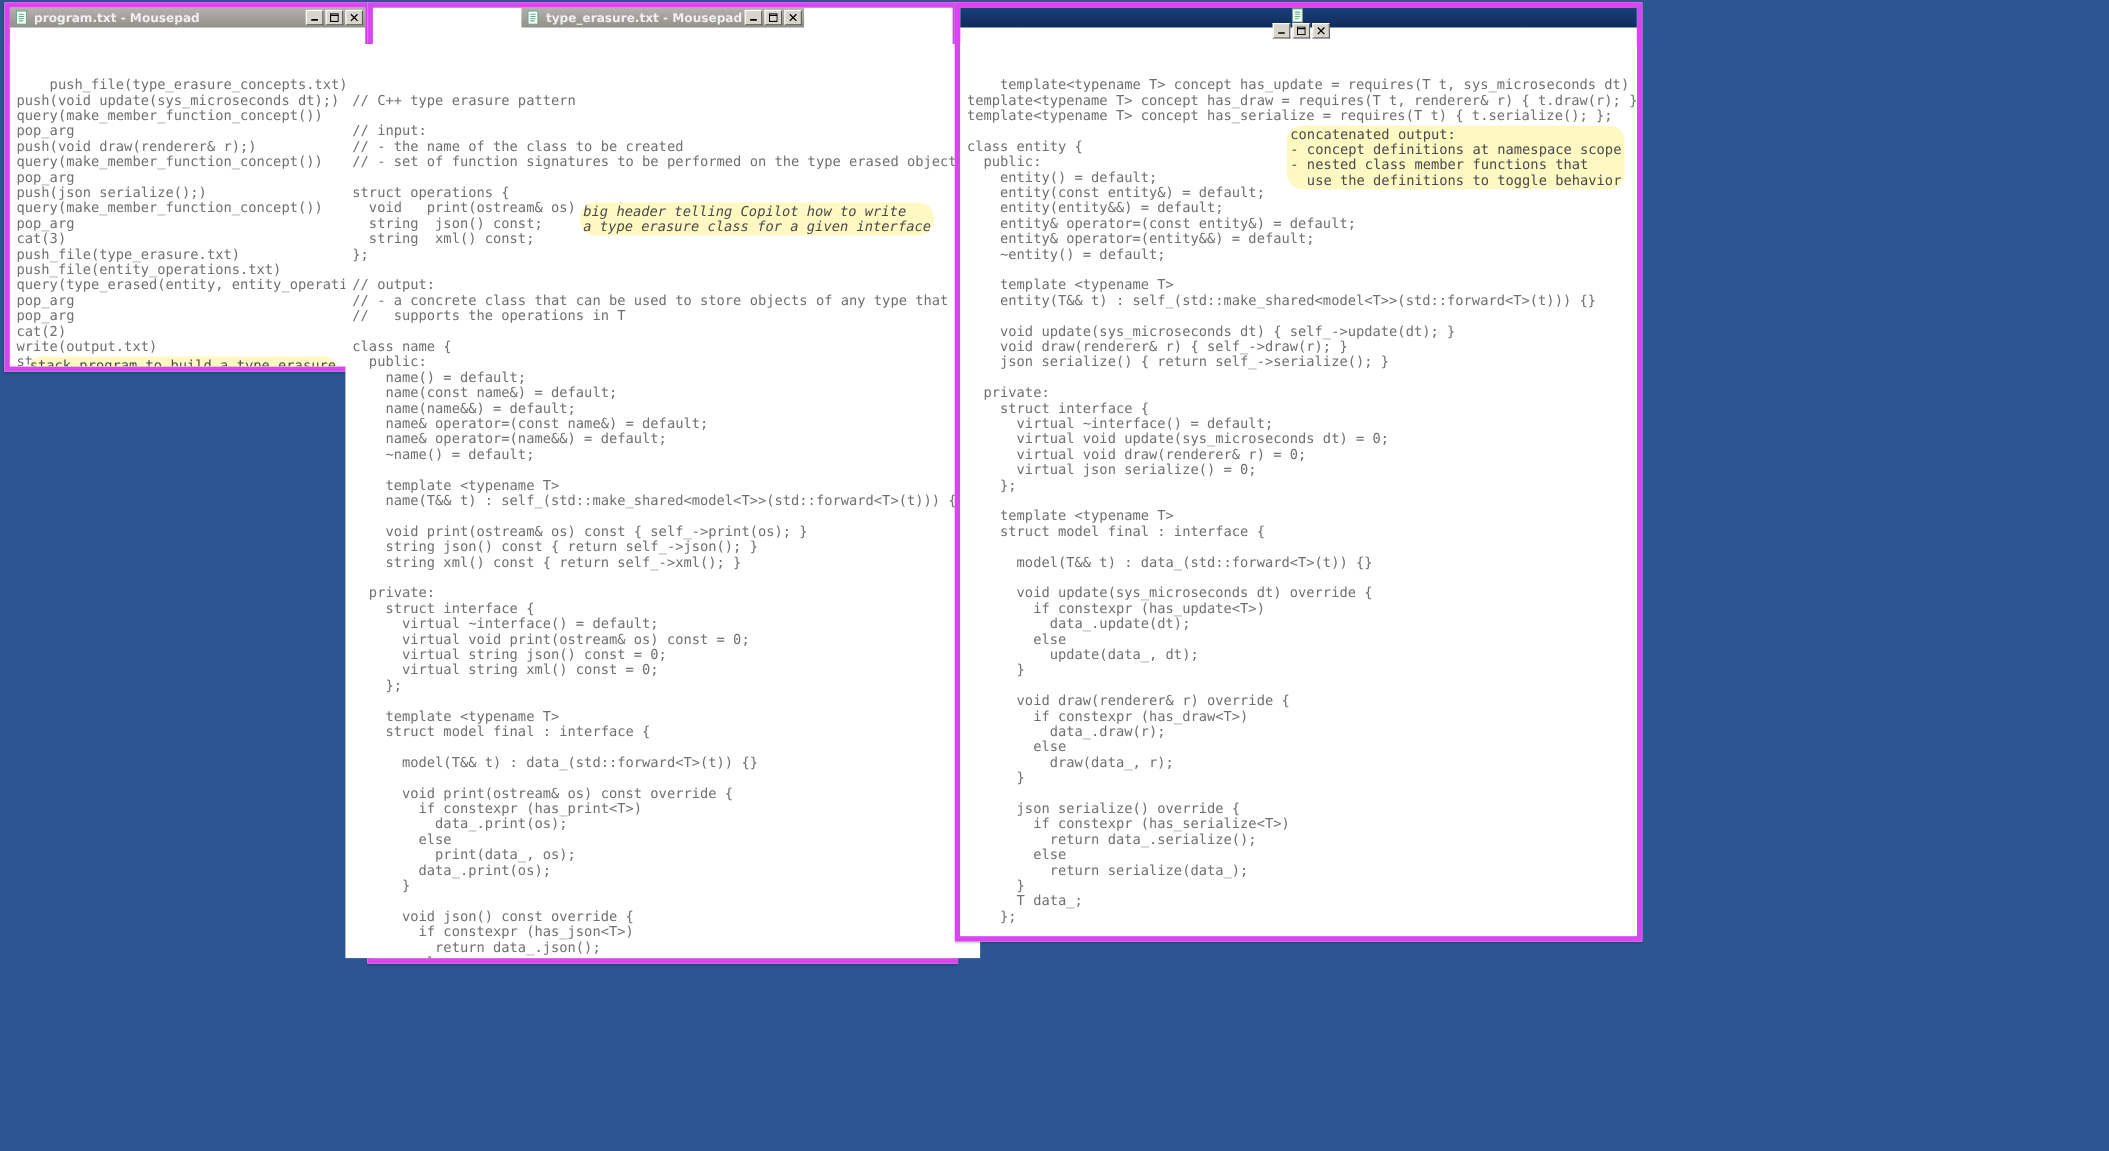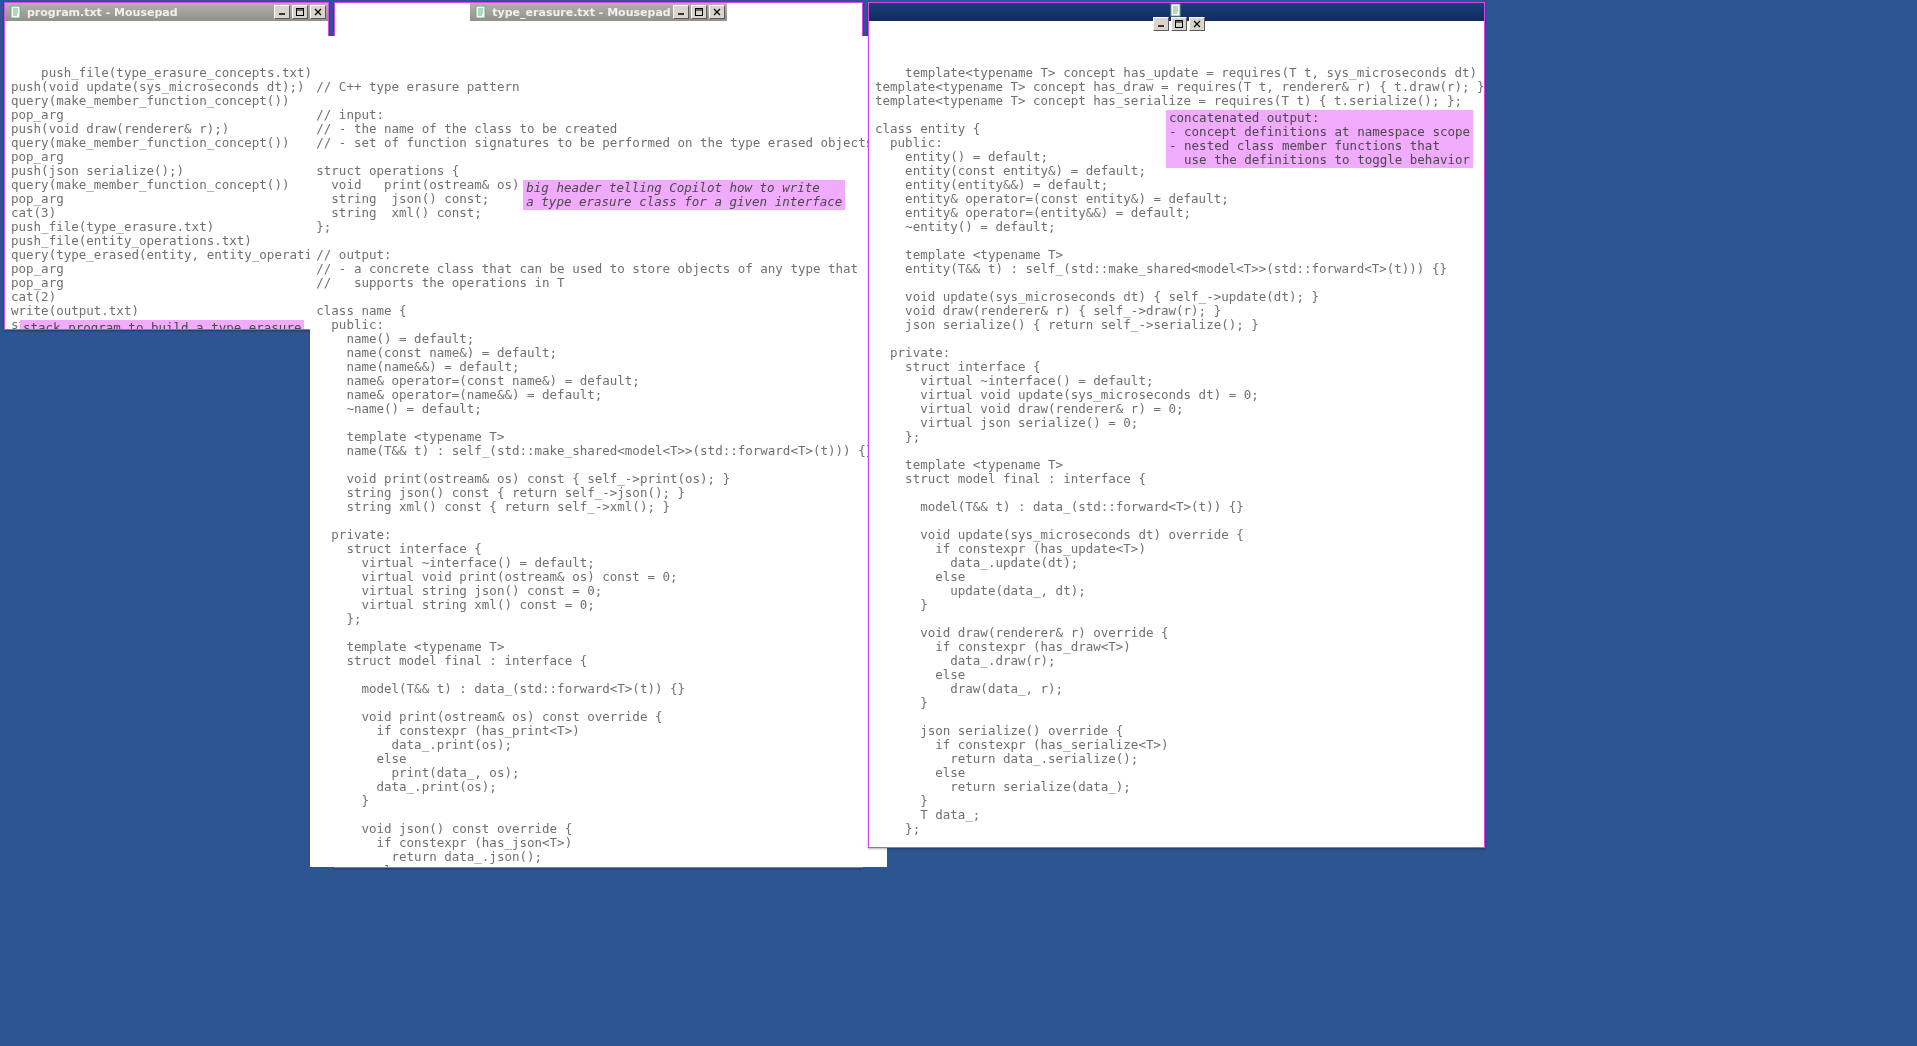--- a/index.html
+++ b/index.html
@@ -8,21 +8,21 @@
     width: 1917px;
     height: 1046px;
     background: #2d5592;
     font-family: "DejaVu Sans", Arial, sans-serif;
     overflow: hidden;
     font-size: 12px;
   }
   .window {
     position: absolute;
     background: #fff;
-    border: 1px solid #d946ef;
+    border: 5px solid #d946ef;
     box-shadow: 0 1px 2px rgba(0,0,0,0.3);
     display: flex;
     flex-direction: column;
   }
   .titlebar {
     height: 18px;
     display: flex;
     align-items: center;
     padding: 0 2px 0 4px;
     font-size: 11px;
@@ -81,27 +81,28 @@
     font-size: 12.5px;
     line-height: 14px;
     color: #707070;
     white-space: pre;
     overflow: hidden;
     position: relative;
     margin-top: 15px;
   }
   .annotation {
     position: absolute;
-    background: #f0abfc;
+    background: #fef9c3;
     color: #4a4a4a;
     font-family: "DejaVu Sans Mono", "Courier New", monospace;
     font-size: 12.5px;
     line-height: 14px;
     padding: 1px 3px;
     white-space: pre;
+    border-radius: 14px;
   }
   .doc-icon-svg {
     display: block;
   }
 </style>
 </head>
 <body>
 
 <div class="window" style="left:4px; top:2px; width:323px; height:326px;">
   <div class="titlebar inactive">

